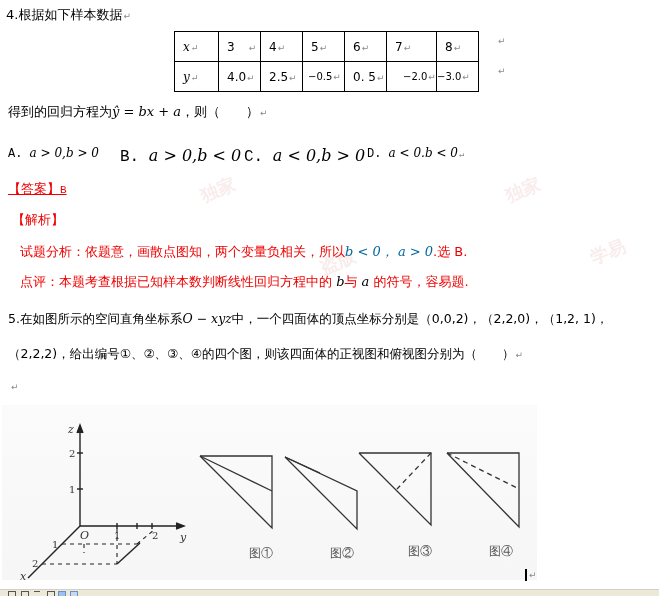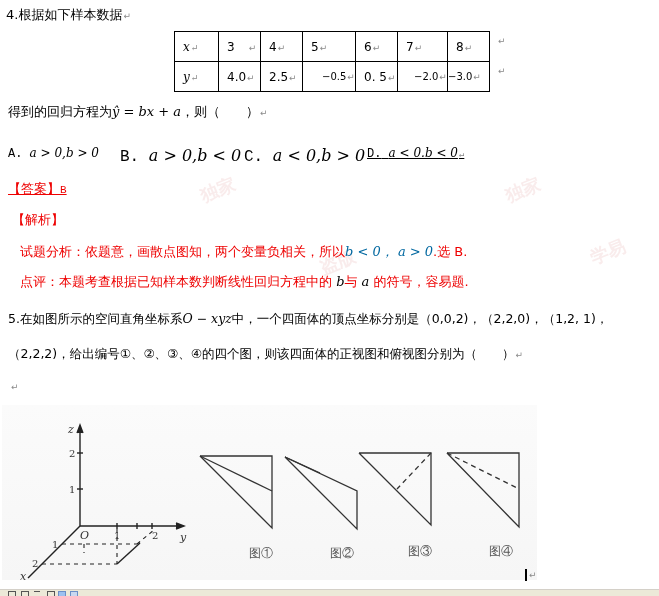--- a/index.html
+++ b/index.html
@@ -59,21 +59,21 @@
     <td class="c"><span>4</span><span class="para-mark">↵</span></td>
     <td class="c"><span>5</span><span class="para-mark">↵</span></td>
     <td class="c"><span>6</span><span class="para-mark">↵</span></td>
     <td class="c"><span>7</span><span class="para-mark">↵</span></td>
     <td class="c"><span>8</span><span class="para-mark">↵</span></td>
   </tr>
   <tr>
     <td class="h serif-i"><span>y</span><span class="para-mark">↵</span></td>
     <td class="c"><span>4.0</span><span class="para-mark">↵</span></td>
     <td class="c"><span>2.5</span><span class="para-mark">↵</span></td>
-    <td class="c" style="font-size:10px;padding-left:19px"><span>−0.5</span><span class="para-mark">↵</span></td>
+    <td class="c" style="font-size:10px;padding-left:5px"><span>−0.5</span><span class="para-mark">↵</span></td>
     <td class="c"><span>0. 5</span><span class="para-mark">↵</span></td>
     <td class="c" style="font-size:10px;padding-left:16px"><span>−2.0</span><span class="para-mark">↵</span></td>
     <td class="c" style="font-size:10px;padding-left:0"><span>−3.0</span><span class="para-mark">↵</span></td>
   </tr>
 </tbody>
   </table>
 <span class="row-mark" style="left:498px; top:36px;">↵</span>
 <span class="row-mark" style="left:498px; top:66px;">↵</span>
 
 <div class="abs" style="left:8px; top:103px; font-size:13px;">
@@ -82,21 +82,21 @@
 
 <div class="abs mono" style="left:8px; top:146px; font-size:12px;">
   <span>A.</span> <span class="serif-i">a &gt; 0,b &gt; 0</span>
 </div>
 <div class="abs mono" style="left:120px; top:146px; font-size:16px;">
   <span>B.</span> <span class="serif-i">a &gt; 0,b &lt; 0</span>
 </div>
 <div class="abs mono" style="left:244px; top:146px; font-size:16px;">
   <span>C.</span> <span class="serif-i">a &lt; 0,b &gt; 0</span>
 </div>
-<div class="abs mono" style="left:367px; top:146px; font-size:12px;text-decoration:underline;">
+<div class="abs mono" style="left:367px; top:146px; font-size:12px;">
   <span>D.</span> <span class="serif-i">a &lt; 0.b &lt; 0</span><span class="para-mark">↵</span>
 </div>
 
 <div class="watermark" style="left:200px; top:178px;">独家</div>
 <div class="watermark" style="left:505px; top:178px;">独家</div>
 <div class="watermark" style="left:590px; top:240px;">学易</div>
 <div class="watermark" style="left:320px; top:250px;">盗版</div>
 
 <div class="abs red" style="left:8px; top:180px; font-size:13px;text-decoration:underline;">
   <span>【答案】</span><span class="mono" style="font-size:11px">B</span>

